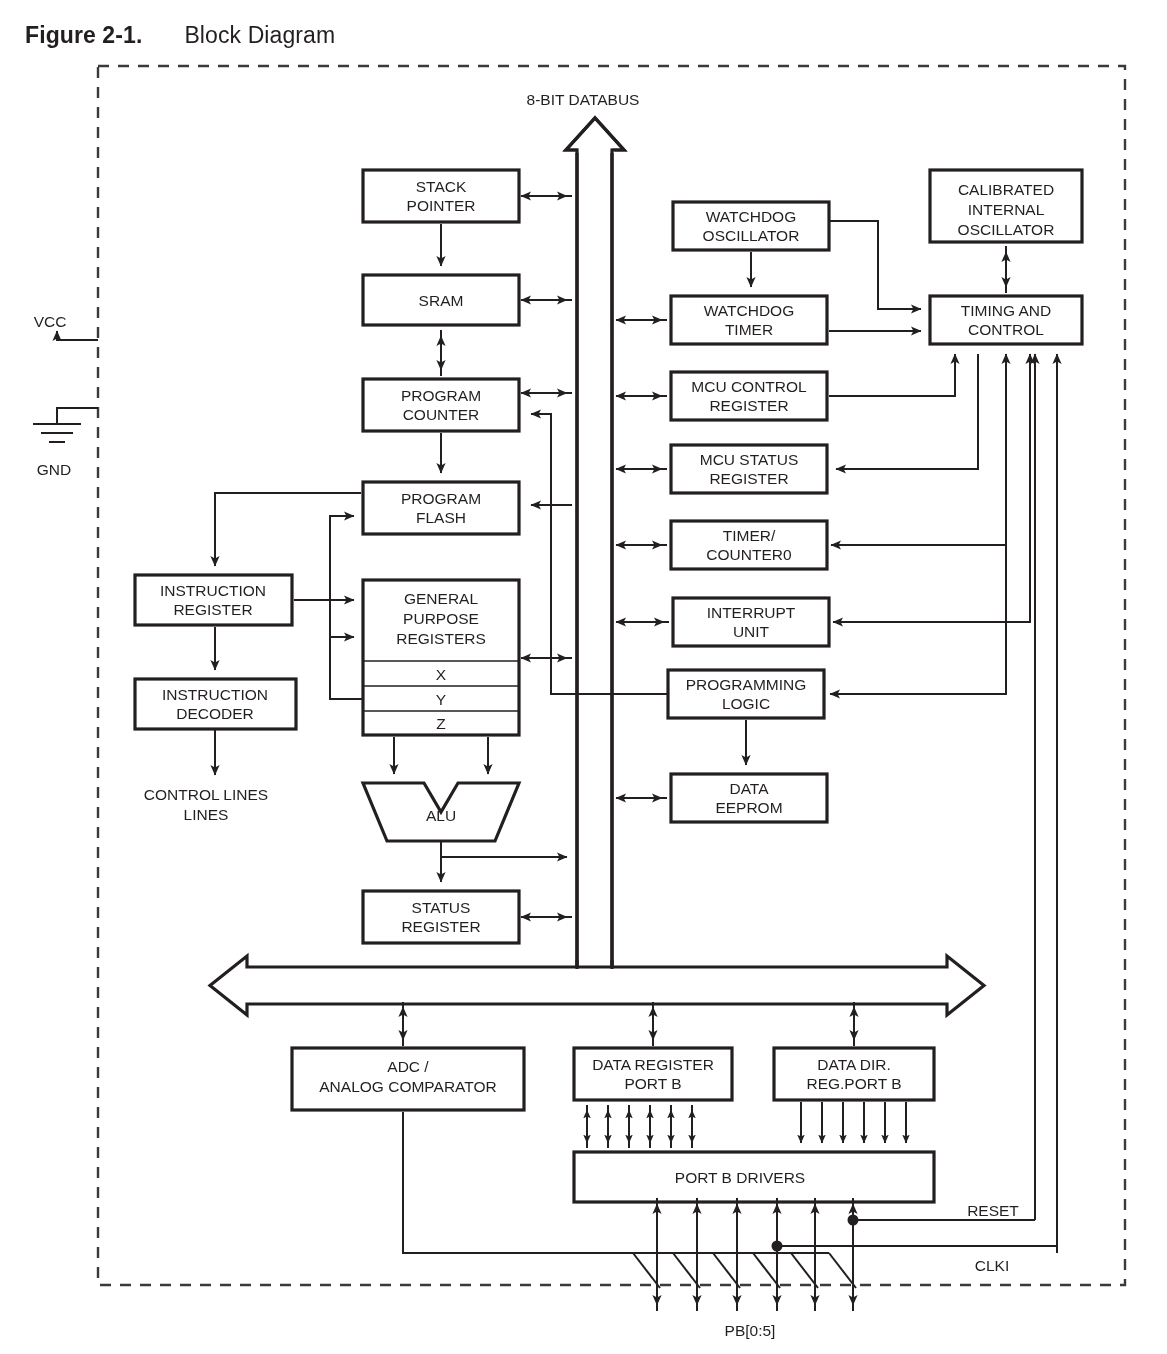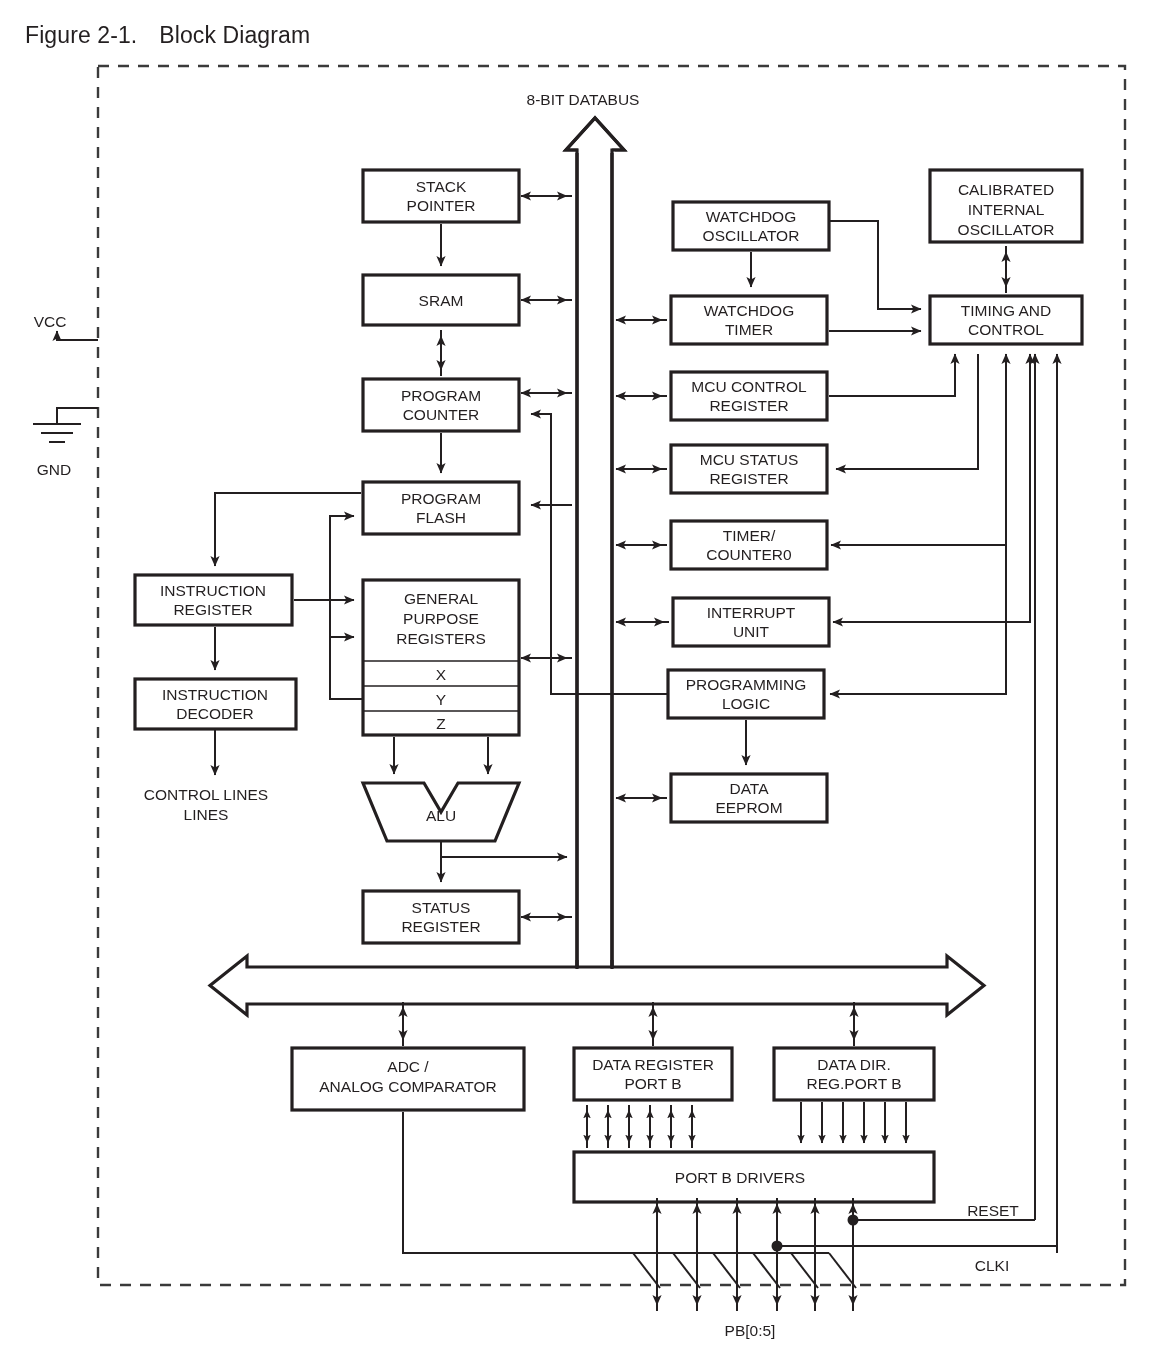--- a/index.html
+++ b/index.html
@@ -1,20 +1,20 @@
 <!DOCTYPE html>
 <html><head>
 <meta charset="utf-8">
 <style>
   html,body{margin:0;padding:0;background:#ffffff;}
   body{width:1167px;height:1354px;font-family:"Liberation Sans",sans-serif;color:#231f20;}
   #page{position:relative;width:1167px;height:1354px;overflow:hidden;}
   .fig-title{position:absolute;left:25px;top:22px;font-size:23px;letter-spacing:.1px;}
-  .fig-title .num{font-weight:normal;}
-  .fig-title .cap{font-weight:normal;margin-left:22px;}
+  .fig-title .num{font-weight:bold;}
+  .fig-title .cap{font-weight:normal;margin-left:42px;}
   svg{position:absolute;left:0;top:0;}
   .blk{fill:#ffffff;stroke:#231f20;stroke-width:3.2;}
   .blk-thin{fill:#ffffff;stroke:#231f20;stroke-width:1.6;}
   .ln{stroke:#231f20;stroke-width:2;fill:none;}
   .ln-bus{stroke:#231f20;stroke-width:3.2;fill:none;}
   .busshape{fill:#ffffff;stroke:#231f20;stroke-width:3.2;stroke-linejoin:miter;}
   .dash{fill:none;stroke:#3a3a3a;stroke-width:2.4;stroke-dasharray:11 9;}
   .lbl{font-family:"Liberation Sans",sans-serif;font-size:15.5px;fill:#231f20;text-anchor:middle;}
   .dot{fill:#231f20;}
 </style>

